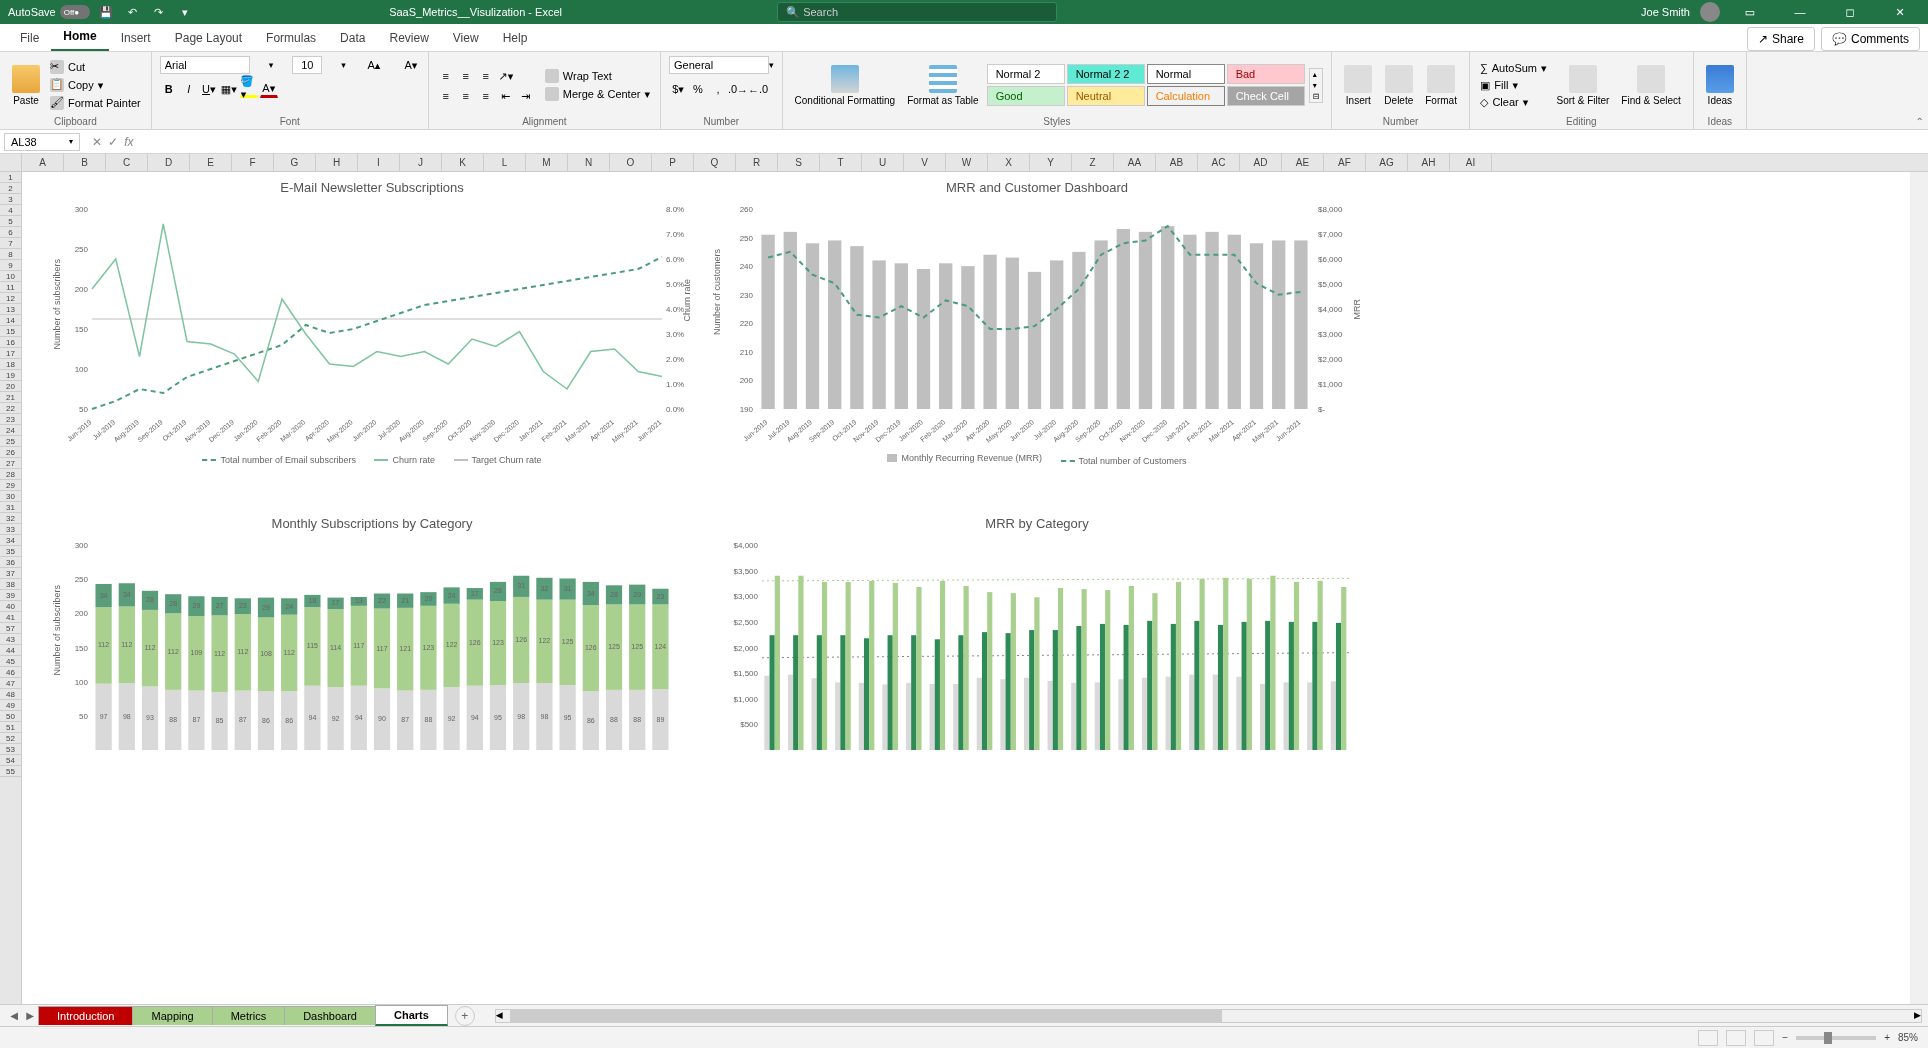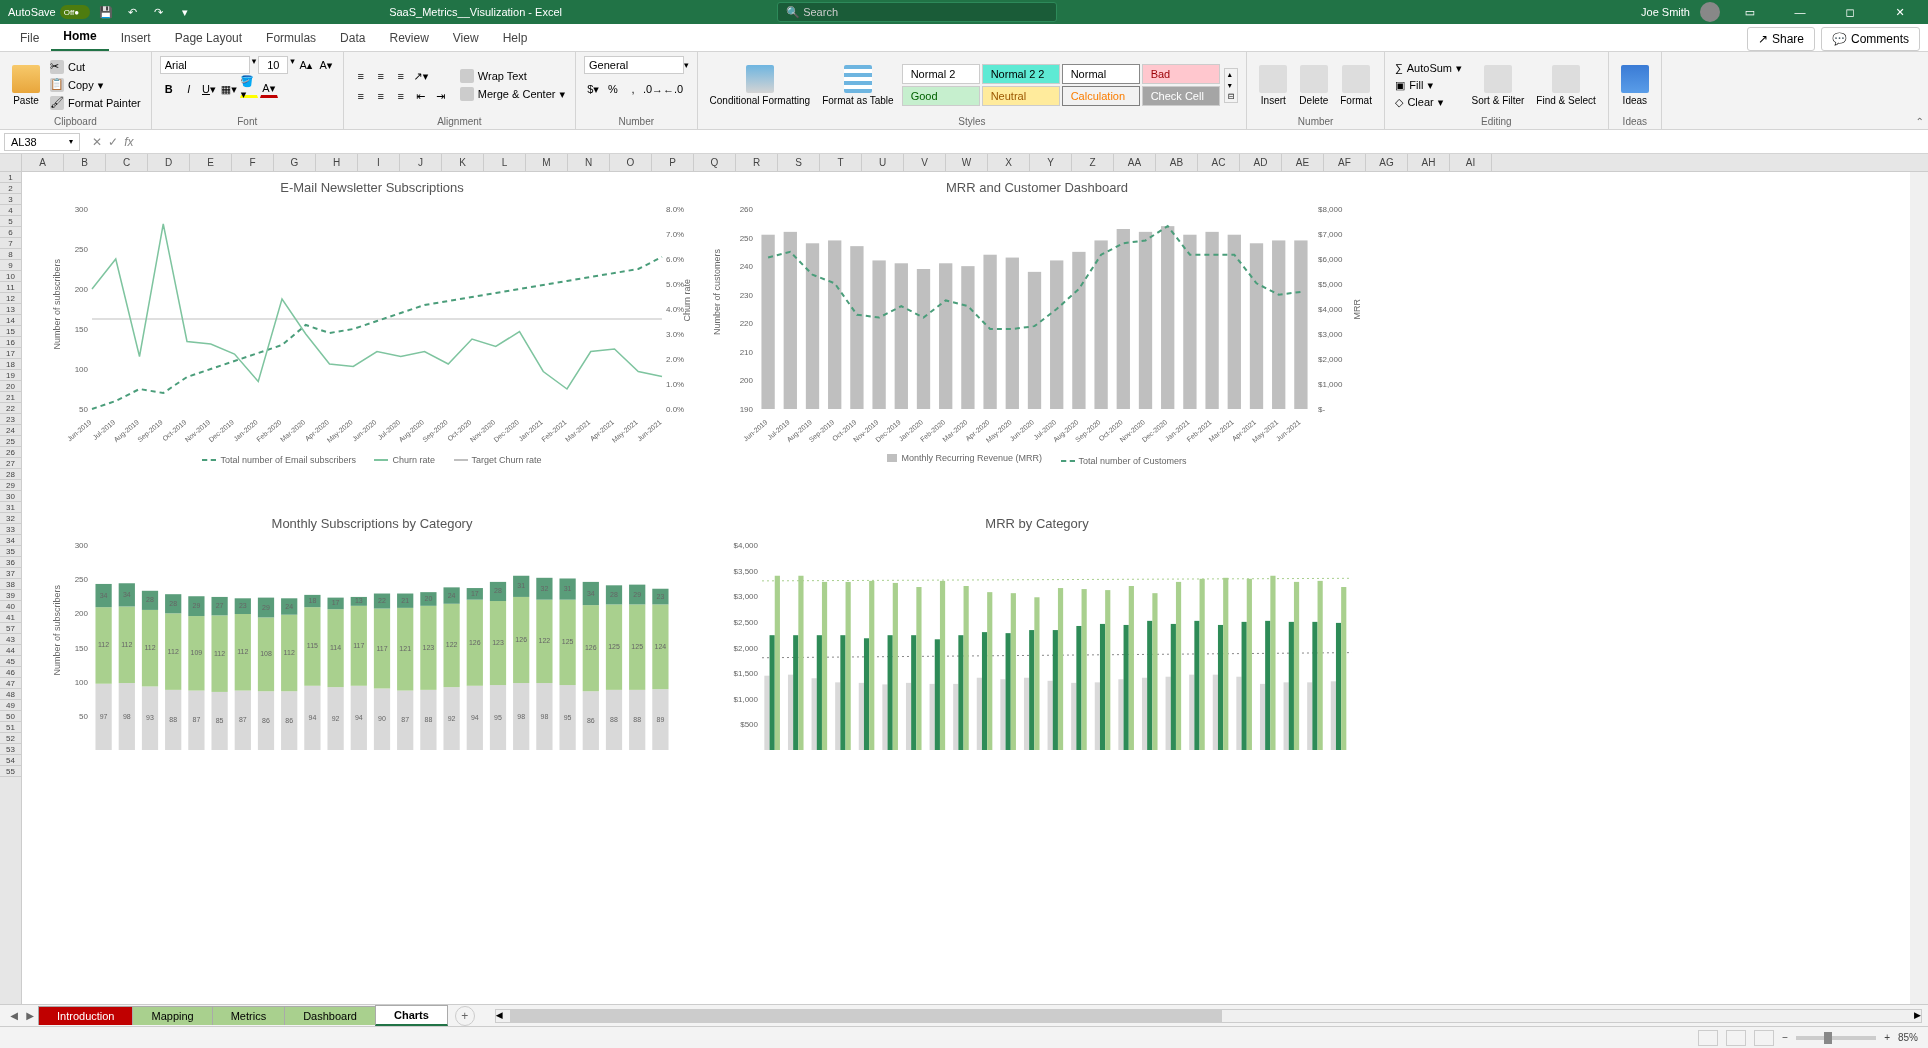--- a/index.html
+++ b/index.html
@@ -2,21 +2,21 @@
 <html><head>
 <meta charset="utf-8">
 <style>
 * { margin: 0; padding: 0; box-sizing: border-box; font-family: 'Segoe UI', Arial, sans-serif; }
 body { background: #fff; overflow: hidden; height: 1048px; width: 1928px; font-size: 12px; }
 
 
 .titlebar { background: #217346; height: 24px; display: flex; align-items: center; color: #fff; font-size: 11px; }
 .titlebar-left { display: flex; align-items: center; gap: 8px; padding-left: 8px; }
 .autosave { display: flex; align-items: center; gap: 4px; }
-.autosave-toggle { background: #4d7c0f; border-radius: 8px; width: 30px; height: 14px; display: flex; align-items: center; padding: 0 4px; font-size: 8px; }
+.autosave-toggle { background: #737373; border-radius: 8px; width: 30px; height: 14px; display: flex; align-items: center; padding: 0 4px; font-size: 8px; }
 .qat-icon { width: 18px; height: 18px; display: flex; align-items: center; justify-content: center; cursor: pointer; }
 .titlebar-center { flex: 1; text-align: center; }
 .titlebar-search { background: #1a5c38; border: 1px solid #2d8a5a; border-radius: 3px; width: 280px; height: 20px; margin: 0 20px; display: flex; align-items: center; padding: 0 8px; color: #ccc; }
 .titlebar-right { display: flex; align-items: center; gap: 10px; padding-right: 8px; }
 .win-btn { width: 40px; height: 24px; display: flex; align-items: center; justify-content: center; cursor: pointer; }
 
 
 .ribbon-tabs { background: #fff; height: 28px; display: flex; align-items: flex-end; border-bottom: 1px solid #d4d4d4; padding: 0 8px; }
 .tab { padding: 6px 12px; font-size: 12px; cursor: pointer; color: #444; }
 .tab.active { border-bottom: 2px solid #217346; font-weight: 600; color: #000; }
@@ -164,21 +164,21 @@
             <span class="rb-icon-sm">🖌</span>
             <span>Format Painter</span>
           </div>
       </div>
     </div>
     <div class="ribbon-group-label">Clipboard</div>
   </div>
 
   <div class="ribbon-group">
     <div class="ribbon-group-content" style="flex-direction:column;align-items:flex-start;gap:4px">
-      <div style="display:flex;gap:2px;">
+      <div style="display:flex;gap:19px;align-items:center">
         <input class="font-box" value="Arial" style="">
         <span style="font-size:9px">▾</span>
         <input class="size-box" value="10" style="">
         <span style="font-size:9px">▾</span>
         <span class="btn-sm">A▴</span>
         <span class="btn-sm">A▾</span>
       </div>
       <div class="btn-row">
         <span class="btn-sm">
             <b>B</b>

